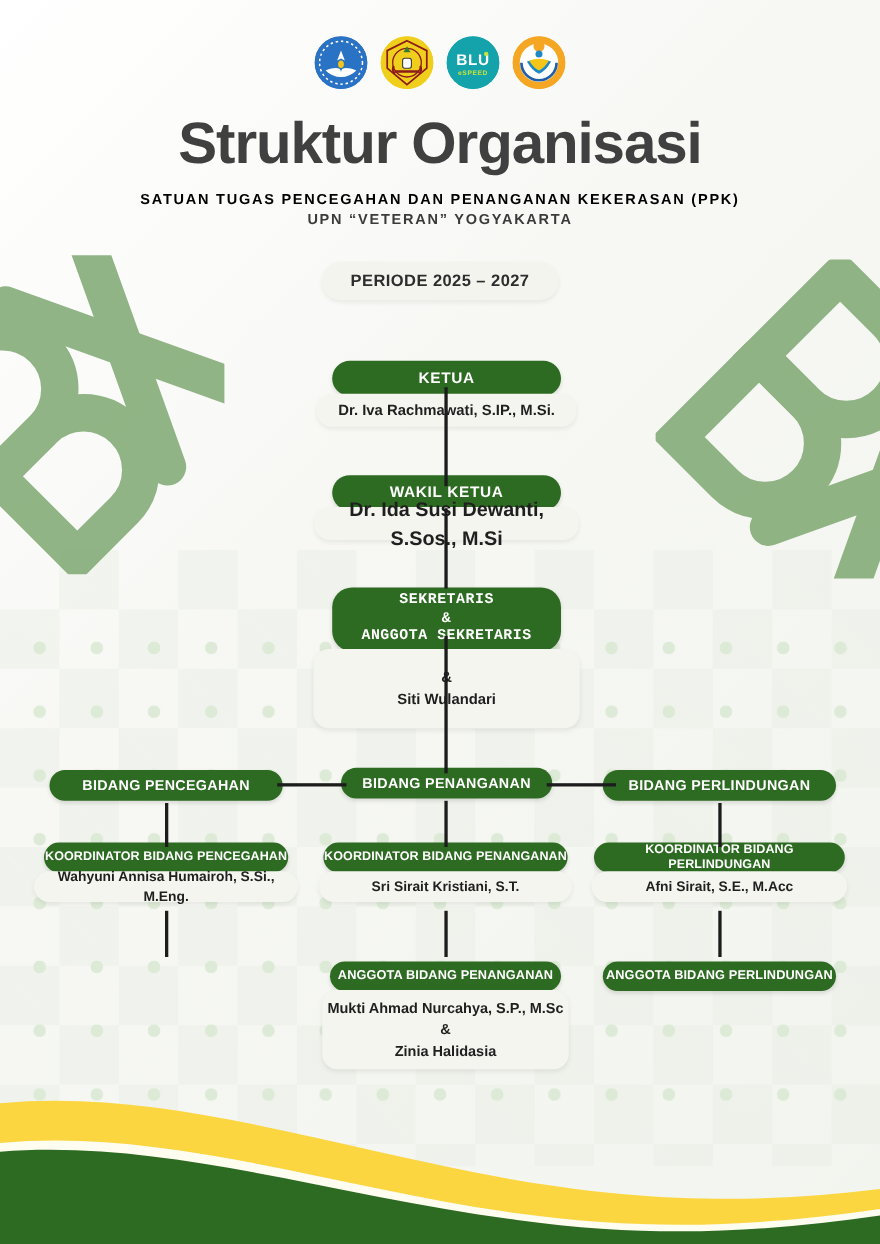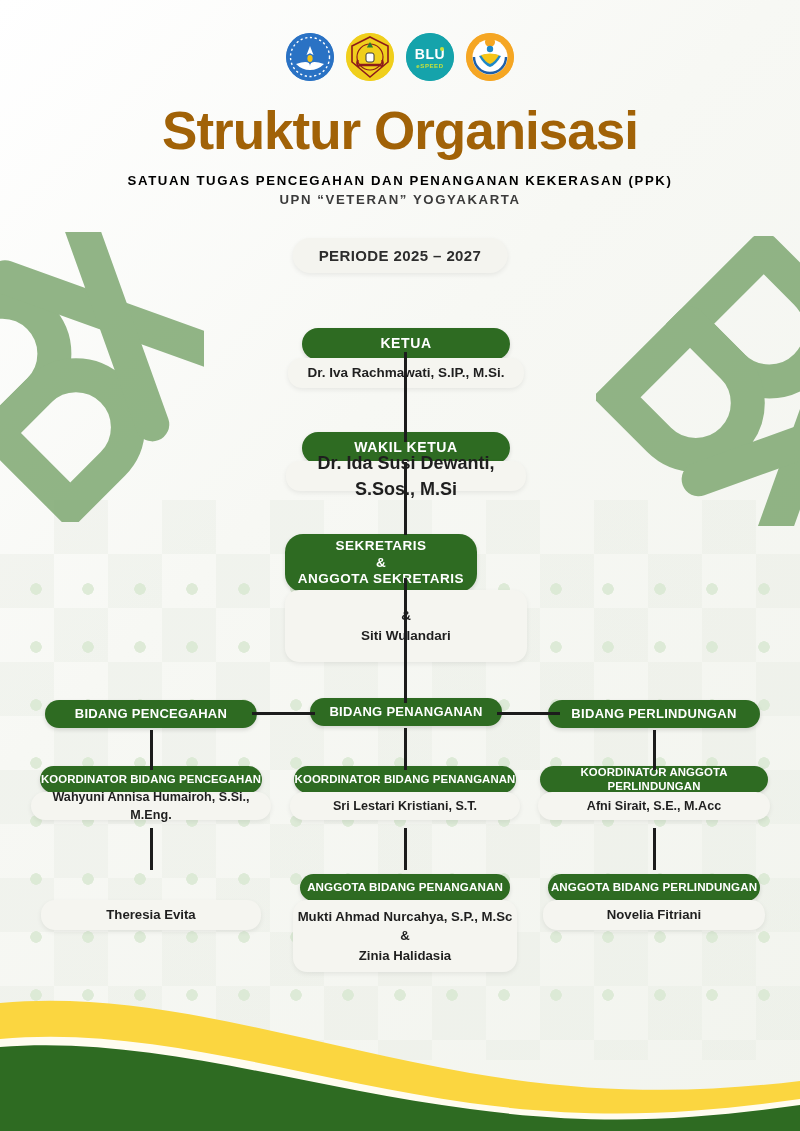--- a/index.html
+++ b/index.html
@@ -69,21 +69,21 @@
   }
   .logo { width: 48px; height: 48px; border-radius: 50%; position: relative; overflow: hidden; }
 
   .logo-kemdikbud { background: #2a72c4; }
   .logo-upn      { background: #f0cf1c; }
   .logo-blu      { background: #15a3ab; }
   .logo-dikti    { background: #f5a623; }
 
   .title-wrap { position: absolute; top: 103px; left: 0; right: 0; text-align: center; z-index: 6; }
   .main-title {
-    font-size: 53px; font-weight: bold; color: #a16207;
+    font-size: 53px; font-weight: bold; color: #404040;
     letter-spacing: -1px; line-height: 1.05;
   }
   .subtitle-1 {
     margin-top: 14px;
     font-size: 13.2px; font-weight: bold; color: #000000;
     letter-spacing: 1.6px;
   }
   .subtitle-2 {
     margin-top: 4px;
     font-size: 13.2px; font-weight: bold; color: #3b3b3b;
@@ -249,21 +249,21 @@
       <span>Dr. Iva Rachmawati, S.IP., M.Si.</span>
     </div>
 
     <div class="gbox" style="left:302px; top:432px; width:208px; height:32px; font-size:14px; letter-spacing:.6px;">
       <span>WAKIL KETUA</span>
     </div>
     <div class="ncard" style="left:286px; top:461px; width:240px; height:30px; font-size:18px;">
       <span>Dr. Ida Susi Dewanti, S.Sos., M.Si</span>
     </div>
 
-    <div class="gbox" style="left:285px; top:534px; width:192px; height:58px; font-size:13.5px; letter-spacing:.5px;">
+    <div class="gbox" style="left:302px; top:534px; width:208px; height:58px; font-size:13.5px; letter-spacing:.5px;font-family:Liberation Mono, monospace;">
       <span>SEKRETARIS</span>
       <span class="amp">&amp;</span>
       <span>ANGGOTA SEKRETARIS</span>
     </div>
     <div class="ncard" style="left:285px; top:590px; width:242px; height:72px; font-size:13.5px;">
       <span class="amp">&amp;</span>
       <span>Siti Wulandari</span>
     </div>
 
     <div class="gbox" style="left:310px; top:698px; width:192px; height:28px; font-size:13px; letter-spacing:.3px;">
@@ -282,48 +282,42 @@
       <span>BIDANG PERLINDUNGAN</span>
     </div>
     <div class="ncard" style="left:31px; top:792px; width:240px; height:28px; font-size:12.6px;">
       <span>Wahyuni Annisa Humairoh, S.Si., M.Eng.</span>
     </div>
 
     <div class="gbox" style="left:294px; top:766px; width:222px; height:27px; font-size:11.4px; letter-spacing:.1px;">
       <span>KOORDINATOR BIDANG PENANGANAN</span>
     </div>
     <div class="ncard" style="left:290px; top:792px; width:230px; height:28px; font-size:12.6px;">
-      <span>Sri Lestari Kristiani, S.T.</span>
+      <span>Sri Sirait Kristiani, S.T.</span>
     </div>
 
     <div class="gbox" style="left:540px; top:766px; width:228px; height:27px; font-size:11.4px; letter-spacing:.1px;">
-      <span>KOORDINATOR ANGGOTA PERLINDUNGAN</span>
+      <span>KOORDINATOR BIDANG PERLINDUNGAN</span>
     </div>
     <div class="ncard" style="left:538px; top:792px; width:232px; height:28px; font-size:12.6px;">
       <span>Afni Sirait, S.E., M.Acc</span>
     </div>
 
-    <div class="ncard" style="left:41px; top:900px; width:220px; height:30px; font-size:13.2px;">
-      <span>Theresia Evita</span>
-    </div>
 
     <div class="gbox" style="left:300px; top:874px; width:210px; height:27px; font-size:11.6px; letter-spacing:.1px;">
       <span>ANGGOTA BIDANG PENANGANAN</span>
     </div>
     <div class="ncard" style="left:293px; top:900px; width:224px; height:72px; font-size:13.2px;">
       <span>Mukti Ahmad Nurcahya, S.P., M.Sc</span>
       <span class="amp">&amp;</span>
       <span>Zinia Halidasia</span>
     </div>
 
     <div class="gbox" style="left:548px; top:874px; width:212px; height:27px; font-size:11.6px; letter-spacing:.1px;">
       <span>ANGGOTA BIDANG PERLINDUNGAN</span>
-    </div>
-    <div class="ncard" style="left:543px; top:900px; width:222px; height:30px; font-size:13.2px;">
-      <span>Novelia Fitriani</span>
     </div>
 
   </div>
 
   <svg class="waves" viewBox="0 0 800 150" preserveAspectRatio="none">
     <path d="M0,22 C150,8 300,62 470,92 C600,114 700,112 800,100 L800,150 L0,150 Z" fill="#FBD640"></path>
     <path d="M0,58 C150,44 300,98 470,122 C600,140 700,132 800,118 L800,150 L0,150 Z" fill="#ffffff" opacity=".92"></path>
     <path d="M0,66 C150,54 300,106 470,128 C600,146 700,138 800,124 L800,150 L0,150 Z" fill="#2E6B22"></path>
   </svg>
 

